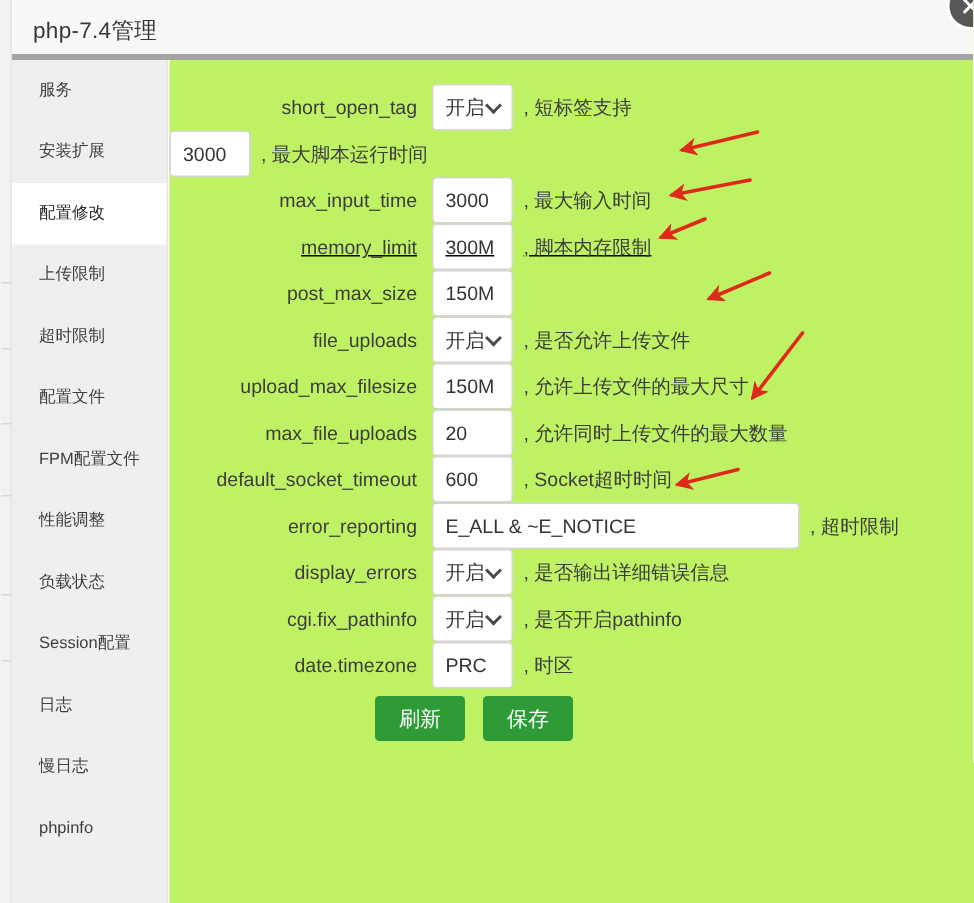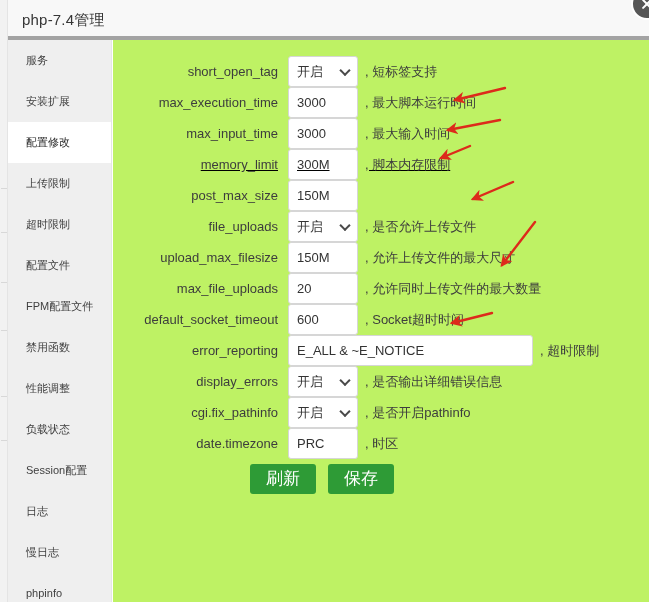--- a/index.html
+++ b/index.html
@@ -128,21 +128,21 @@
     border: 1px solid #d6d6d6;
     border-radius: 3px;
     background: #ffffff;
     display: flex;
     align-items: center;
     padding: 0 8px;
     font-size: 13px;
     color: #333333;
     white-space: nowrap;
   }
-  .ctl.w-small { width: 70px; }
+  .ctl.w-small { width: 54px; }
   .ctl.w-wide  { width: 245px; }
   .ctl.sel { padding-right: 24px; cursor: pointer; }
   .caret {
     position: absolute;
     right: 8px; top: 50%;
     width: 8px; height: 8px;
     border-right: 2px solid #4a4a4a;
     border-bottom: 2px solid #4a4a4a;
     transform: translateY(-70%) rotate(45deg);
   }
@@ -156,21 +156,21 @@
   
   .btns {
     position: absolute;
     left: 137px; top: 424px;
     display: flex;
     gap: 12px;
   }
   .btn {
     background: #2e9b36;
     color: #ffffff;
-    font-size: 17px;
+    font-size: 14px;
     border: none;
     border-radius: 3px;
     padding: 0 16px;
     height: 30px;
     line-height: 30px;
     cursor: pointer;
     font-family: "Liberation Sans", "DejaVu Sans", sans-serif;
   }
 
   
@@ -197,41 +197,39 @@
     </div>
 
     <div class="sidebar" id="sidebar">
         <div class="side-item"><span>服务</span></div>
         <div class="side-item"><span>安装扩展</span></div>
         <div class="side-item active"><span>配置修改</span></div>
         <div class="side-item"><span>上传限制</span></div>
         <div class="side-item"><span>超时限制</span></div>
         <div class="side-item"><span>配置文件</span></div>
         <div class="side-item"><span>FPM配置文件</span></div>
-        <div class="side-item"><span>禁用函数</span></div>
         <div class="side-item"><span>性能调整</span></div>
         <div class="side-item"><span>负载状态</span></div>
         <div class="side-item"><span>Session配置</span></div>
         <div class="side-item"><span>日志</span></div>
         <div class="side-item"><span>慢日志</span></div>
         <div class="side-item"><span>phpinfo</span></div>
       </div>
 
     <div class="content">
       <div id="form-rows">
           <div class="row" style="top: 16px;">
             <div class="lbl">short_open_tag</div>
             <div class="ctl w-small sel">
               <span>开启</span>
               <span class="caret"></span>
             </div>
             <div class="desc">, 短标签支持</div>
           </div>
           <div class="row" style="top: 47px;">
-            <div class="lbl">max_execution_time</div>
             <div class="ctl w-small">
               <span>3000</span>
             </div>
             <div class="desc">, 最大脚本运行时间</div>
           </div>
           <div class="row" style="top: 78px;">
             <div class="lbl">max_input_time</div>
             <div class="ctl w-small">
               <span>3000</span>
             </div>

